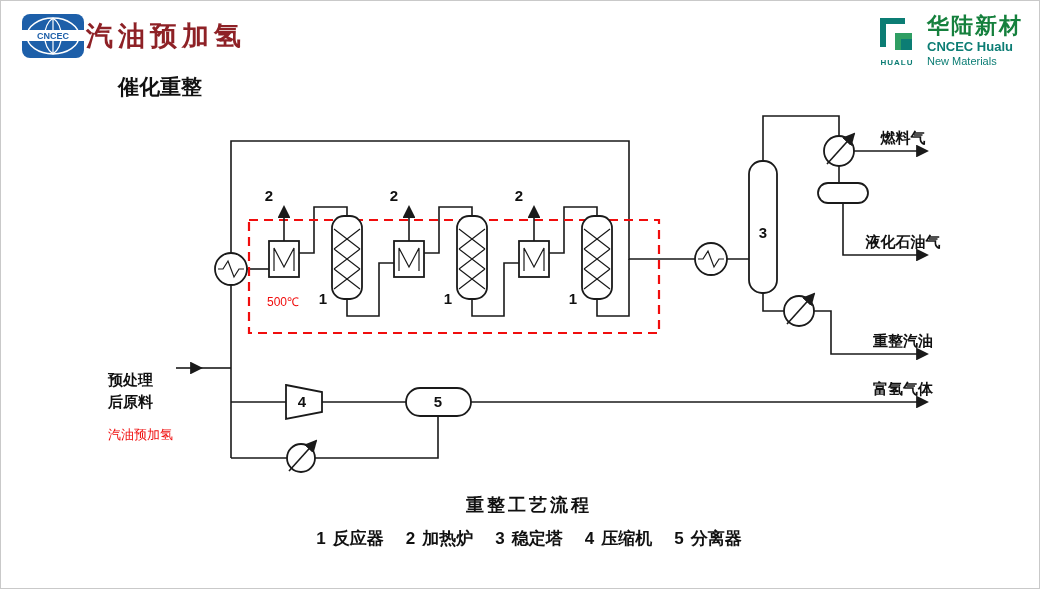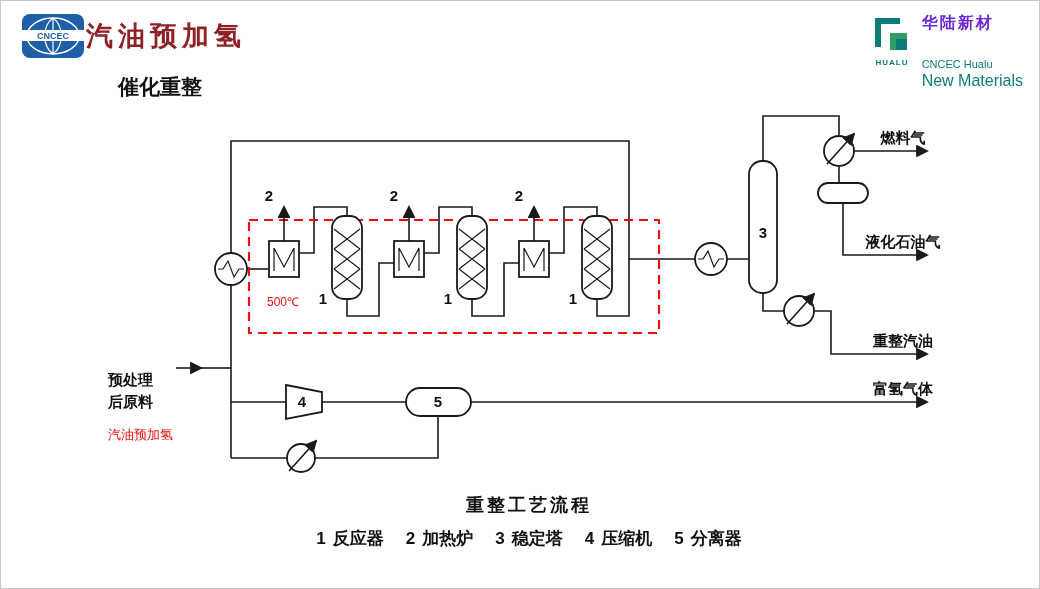--- a/index.html
+++ b/index.html
@@ -4,23 +4,23 @@
 <style>
   html,body{margin:0;padding:0;background:#e9e9e9;}
   .slide{position:relative;width:1040px;height:589px;background:#fff;border:1px solid #c9c9c9;
          box-sizing:border-box;overflow:hidden;font-family:"Liberation Sans",sans-serif;}
   
   .brand-left{position:absolute;left:20px;top:12px;display:flex;align-items:center;gap:1px;justify-content:center;}
   .brand-cn{font-family:"Liberation Serif",serif;font-size:27px;font-weight:800;color:#8e2126;letter-spacing:5px;}
   .slide-title{position:absolute;left:117px;top:72px;font-size:21px;font-weight:700;color:#111;}
   .brand-right{position:absolute;right:16px;top:12px;display:flex;align-items:flex-start;gap:8px;}
   .br-col{display:flex;flex-direction:column;line-height:1.2;}
-  .br-cn{font-size:16px;font-weight:800;color:#6d28d9;letter-spacing:2px;}
-  .br-en1{font-size:11px;font-weight:400;color:#0c7d74;margin-top:26px;}
-  .br-en2{font-size:16px;font-weight:400;color:#0c7d74;}
+  .br-cn{font-size:22px;font-weight:800;color:#15803d;letter-spacing:2px;}
+  .br-en1{font-size:13px;font-weight:700;color:#0c7d74;}
+  .br-en2{font-size:11px;font-weight:400;color:#0c7d74;}
   
   .pfd{position:absolute;left:0;top:0;width:1040px;height:589px;}
   .ln{stroke:#1a1a1a;stroke-width:1.6;fill:none;}
   .vessel{stroke:#1a1a1a;stroke-width:1.8;fill:#fff;}
   .hatch{stroke:#1a1a1a;stroke-width:1.2;fill:none;}
   .dashed{stroke:#f00d0d;stroke-width:2.2;fill:none;stroke-dasharray:9 6;}
   .num{font:700 15px "Liberation Sans",sans-serif;fill:#111;}
   .lbl{font:700 15px "Liberation Sans",sans-serif;fill:#111;}
   .temp{font:400 12px "Liberation Sans",sans-serif;fill:#f00d0d;}
   .note{font:400 13px "Liberation Sans",sans-serif;fill:#f00d0d;}

